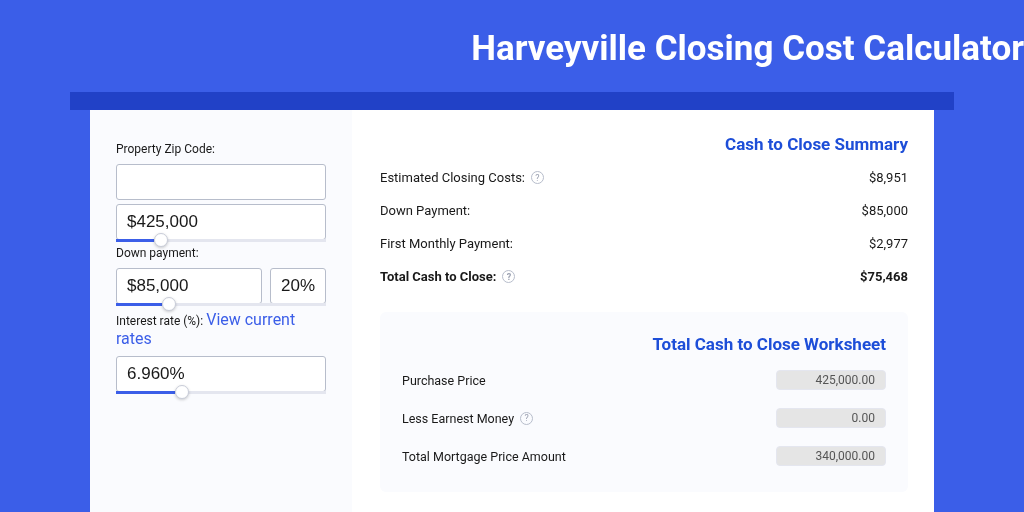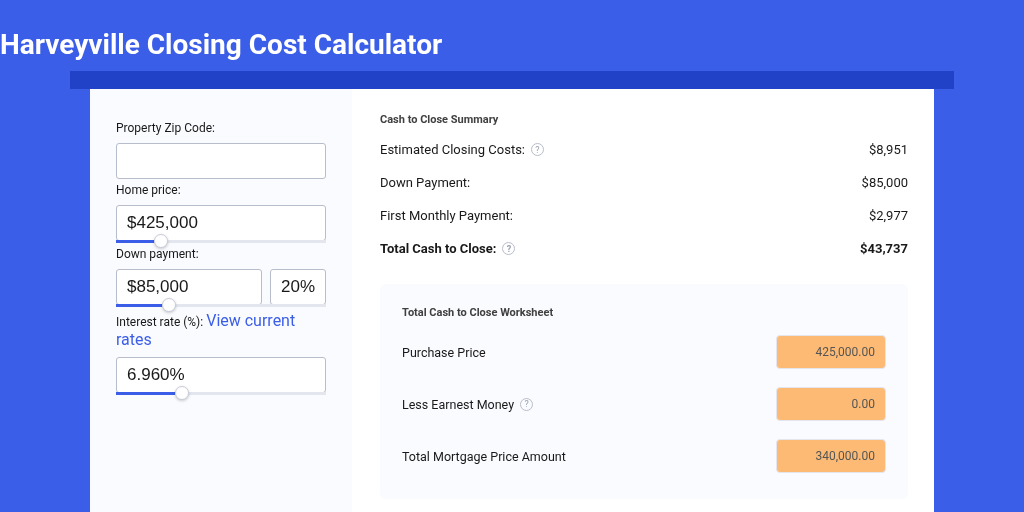--- a/index.html
+++ b/index.html
@@ -4,25 +4,25 @@
   <style>
     * { box-sizing: border-box; margin: 0; padding: 0; }
     body {
       font-family: -apple-system, BlinkMacSystemFont, "Segoe UI", Roboto, sans-serif;
       background: #3B5EE8;
       width: 1024px;
       height: 512px;
       overflow: hidden;
     }
     .page-title {
-      text-align: left;
+      text-align: right;
       color: #fff;
-      font-size: 28px;
+      font-size: 35px;
       font-weight: 700;
-      padding: 28px 0 10px 0;
+      padding: 28px 0 23px 0;
     }
     .shadow-bar {
       background: #2141C7;
       height: 18px;
       margin: 0 70px;
     }
     .calculator-panel {
       background: #fff;
       margin: 0 90px;
       display: flex;
@@ -76,24 +76,25 @@
       background: #fff;
       border: 1px solid #C9CDD9;
       box-shadow: 0 1px 3px rgba(0,0,0,0.2);
     }
     .link { color: #3B5EE8; text-decoration: none; font-size: 16px; }
     .right-col {
       flex: 1;
       padding: 24px 26px 0 28px;
     }
     .section-heading {
-      font-size: 11px;
+      font-size: 17px;
       font-weight: 700;
-      color: #404040;
+      color: #1d4ed8;
       margin-bottom: 16px;
+      text-align: right;
     }
     .summary-row {
       display: flex;
       justify-content: space-between;
       align-items: flex-start;
       margin-bottom: 18px;
       font-size: 13px;
       color: #191919;
     }
     .summary-row.total { font-weight: 700; }
@@ -121,22 +122,22 @@
       display: flex;
       justify-content: space-between;
       align-items: center;
       margin-bottom: 18px;
       font-size: 12.5px;
       color: #191919;
     }
     .worksheet-label { display: flex; align-items: center; gap: 6px; }
     .worksheet-value {
       min-width: 110px;
-      height: 34px;
-      background: #fdba74;
+      height: 20px;
+      background: #e5e5e5;
       border: 1px solid #E4E6EF;
       border-radius: 4px;
       display: flex;
       align-items: center;
       justify-content: flex-end;
       padding: 6px 10px;
       font-size: 12px;
       color: #555;
     }
   </style>
@@ -150,21 +151,20 @@
 <div class="calculator-panel">
 
   <div class="left-col">
 
     <div class="field-group">
       <label class="field-label">Property Zip Code:</label>
       <input class="text-input" type="text" value="" style="">
     </div>
 
     <div class="field-group">
-      <label class="field-label">Home price:</label>
       <input class="text-input" type="text" value="$425,000" style="">
       <div class="slider-wrap">
         <div class="slider-track-bg"></div>
         <div class="slider-track" style="width:18%"></div>
         <div class="slider-thumb" style="left:18%"></div>
       </div>
     </div>
 
     <div class="field-group">
       <label class="field-label">Down payment:</label>
@@ -218,21 +218,21 @@
         <span>First Monthly Payment:</span>
       </div>
       <div>$2,977</div>
     </div>
 
     <div class="summary-row total">
       <div class="summary-label">
         <span>Total Cash to Close:</span>
         <span class="help-icon">?</span>
       </div>
-      <div>$43,737</div>
+      <div>$75,468</div>
     </div>
 
     <div class="divider"></div>
 
     <div class="worksheet-card">
       <div class="section-heading">Total Cash to Close Worksheet</div>
 
       <div class="worksheet-row">
         <div class="worksheet-label">
           <span>Purchase Price</span>

